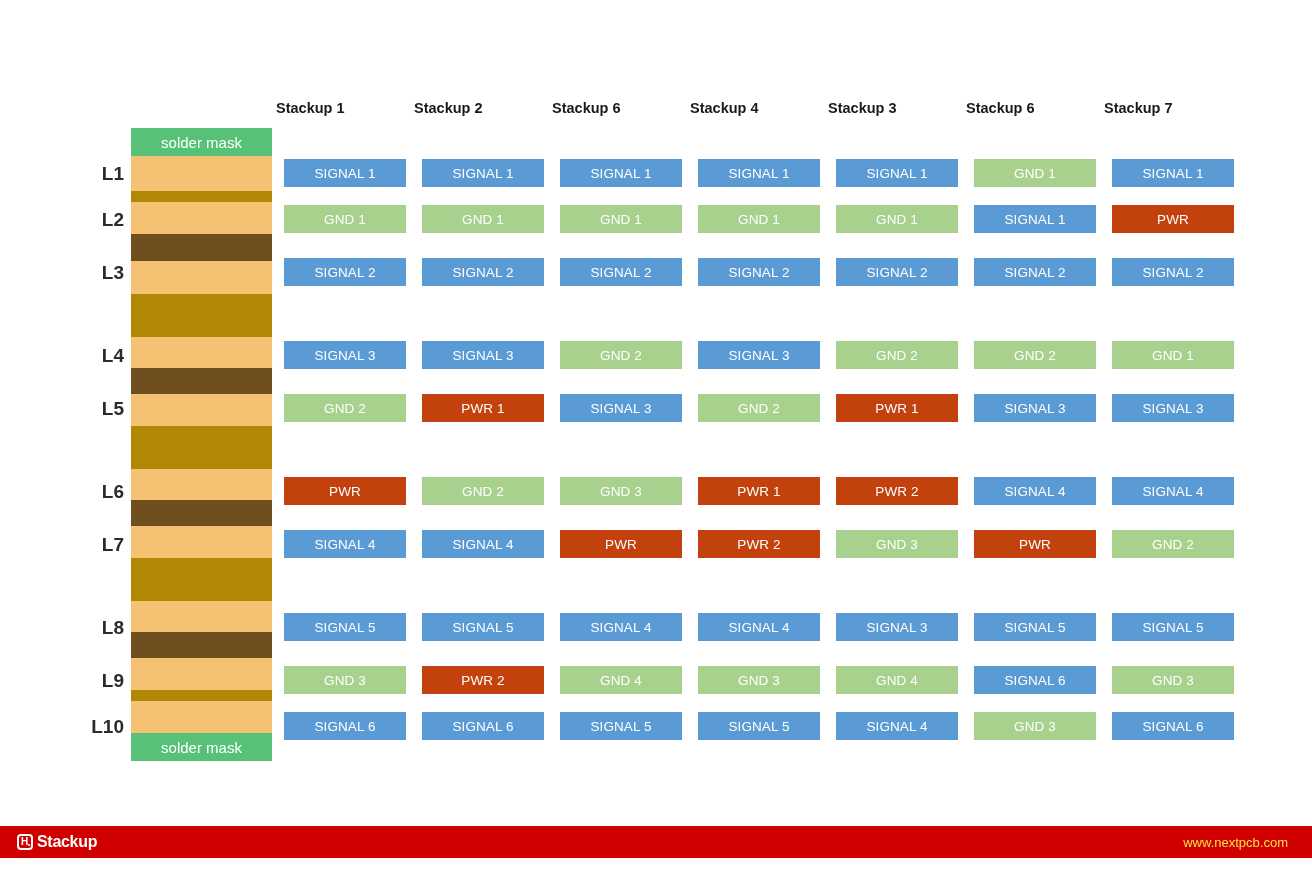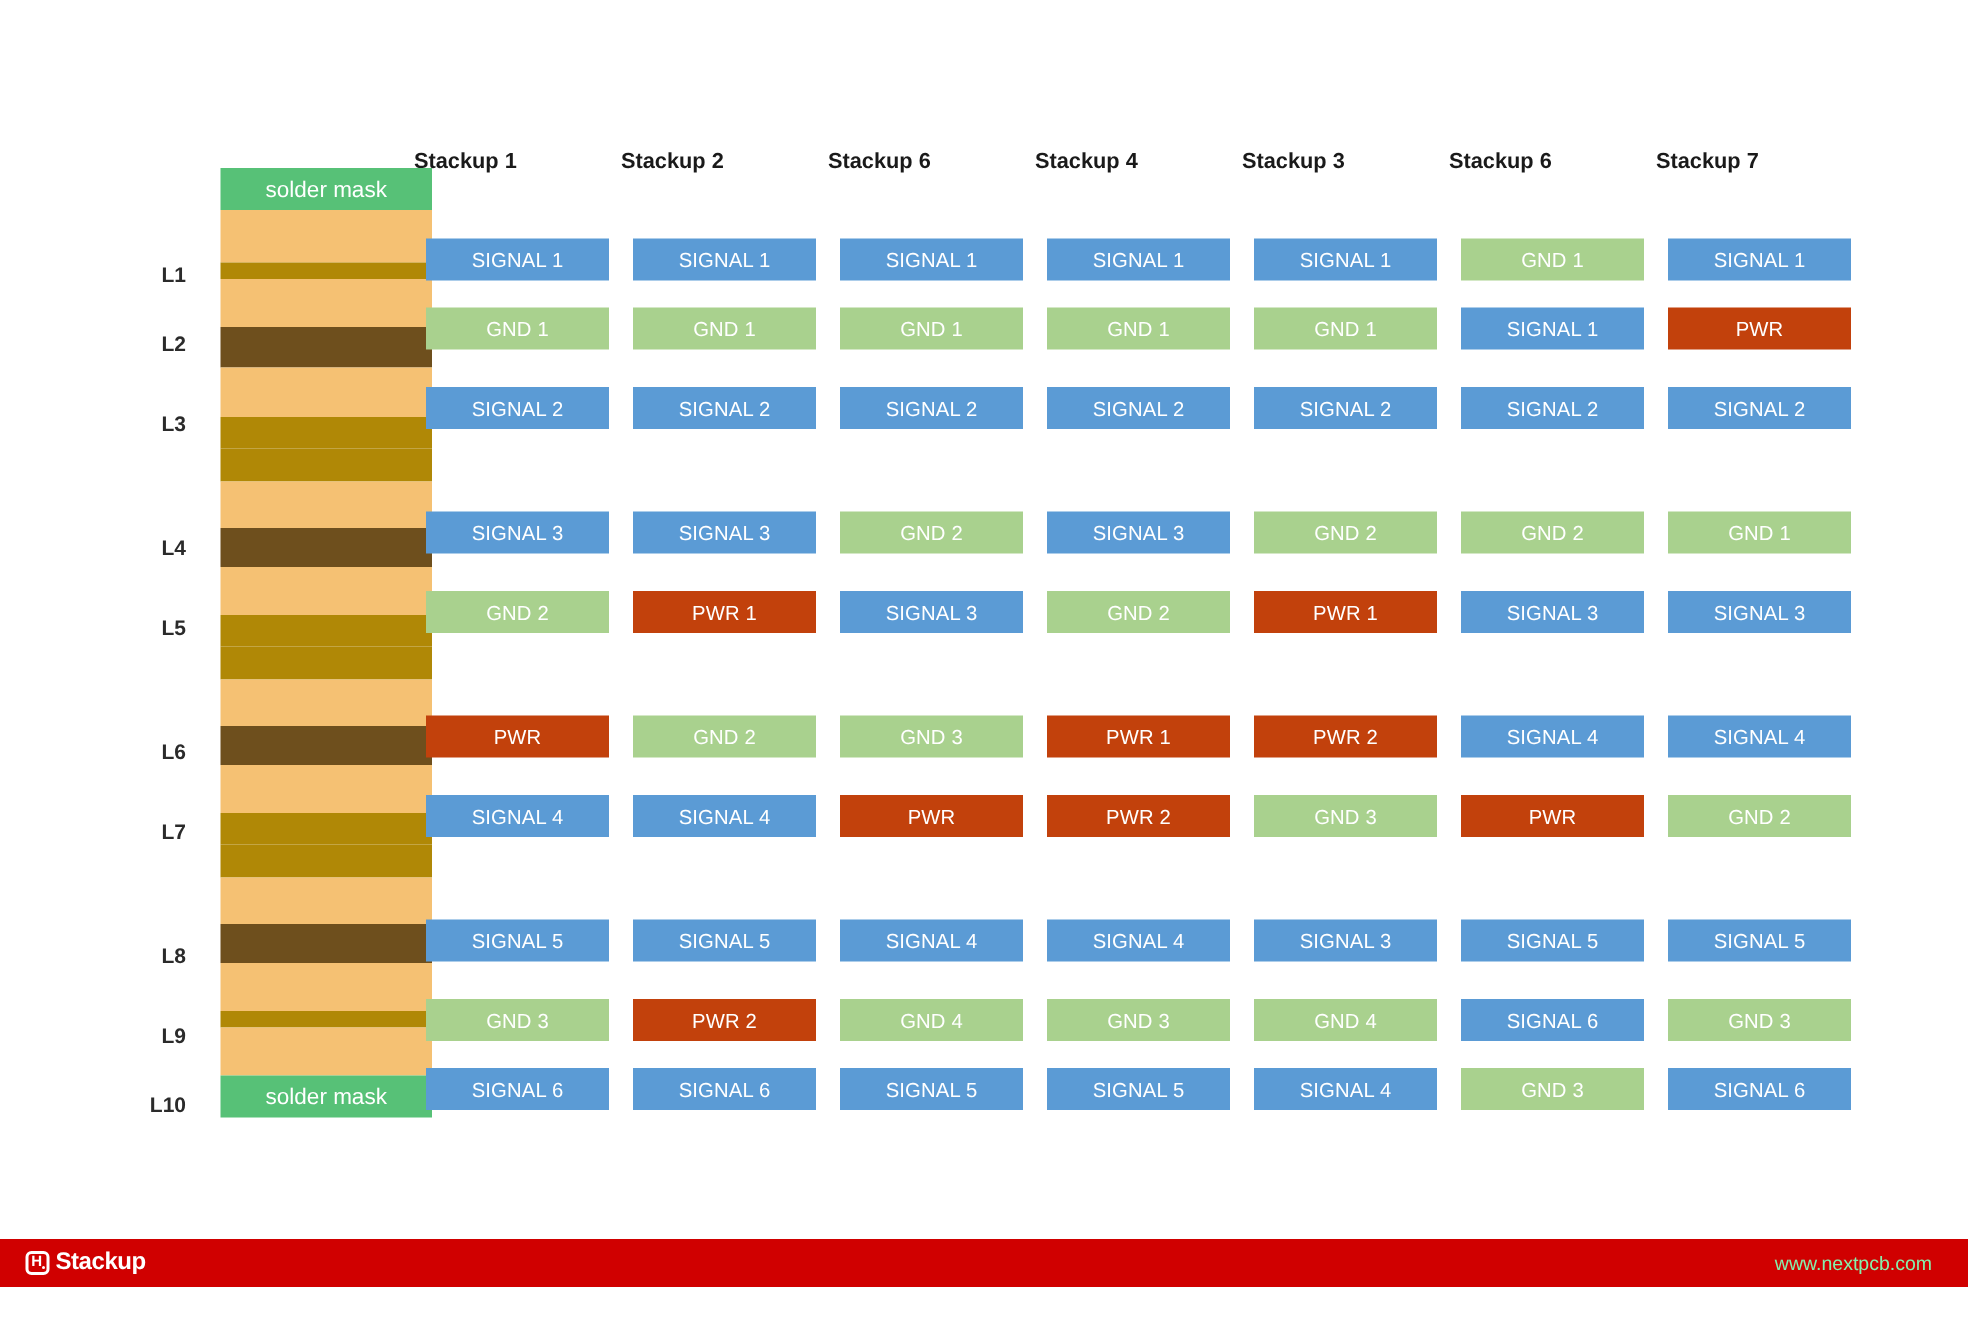--- a/index.html
+++ b/index.html
@@ -23,39 +23,38 @@
   
   #headers { position: absolute; left: 0; top: 100px; height: 26px; }
   .col-header {
     position: absolute; top: 0;
     width: 138px; text-align: left;
     font-size: 14.5px; font-weight: 700; color: #1a1a1a;
     white-space: nowrap;
   }
 
   
-  #crosssection { position: absolute; left: 131px; top: 112px; width: 147px; margin-left: 16px; }
+  #crosssection { position: absolute; left: 131px; top: 128px; width: 147px; }
   .xs-band { position: relative; width: 141px; }
   .xs-mask {
     background: #57c177;
     color: #ffffff; font-size: 15px;
     display: flex; align-items: center; justify-content: center;
     white-space: nowrap;
   }
   .xs-copper  { background: #f5c173; }
   .xs-prepreg { background: #b08806; }
   .xs-core    { background: #6e4f1d; }
 
   
   .layer-label {
     position: absolute; left: 78px; width: 46px;
     text-align: right;
-    font-size: 14px; font-weight: 700; color: #2b2b2b;
-    white-space: nowrap;
-    margin-top: 12px;
+    font-size: 19px; font-weight: 700; color: #2b2b2b;
+    white-space: nowrap;
   }
 
   
   #grid { position: absolute; left: 0; top: 0; }
   .cell {
     position: absolute;
     width: 122px; height: 28px;
     display: flex; align-items: center; justify-content: center;
     font-size: 13.5px; color: #ffffff;
     white-space: nowrap;
@@ -91,21 +90,21 @@
     width: 2.5px; height: 2.5px; border-radius: 50%;
     background: #ffffff;
   }
   #logo-text {
     font-size: 16px; font-weight: 700; color: #ffffff;
     letter-spacing: -0.3px; white-space: nowrap;
   }
   #footer-url {
     position: absolute; right: 24px; top: 50%;
     transform: translateY(-50%);
-    font-size: 13px; color: #86efac; white-space: nowrap;
+    font-size: 13px; color: #fde047; white-space: nowrap;
   }
 </style>
 </head>
 <body>
 
 <div id="page">
 
 
   <div id="headers">
       <div class="col-header" style="left: 276px;">Stackup 1</div>

